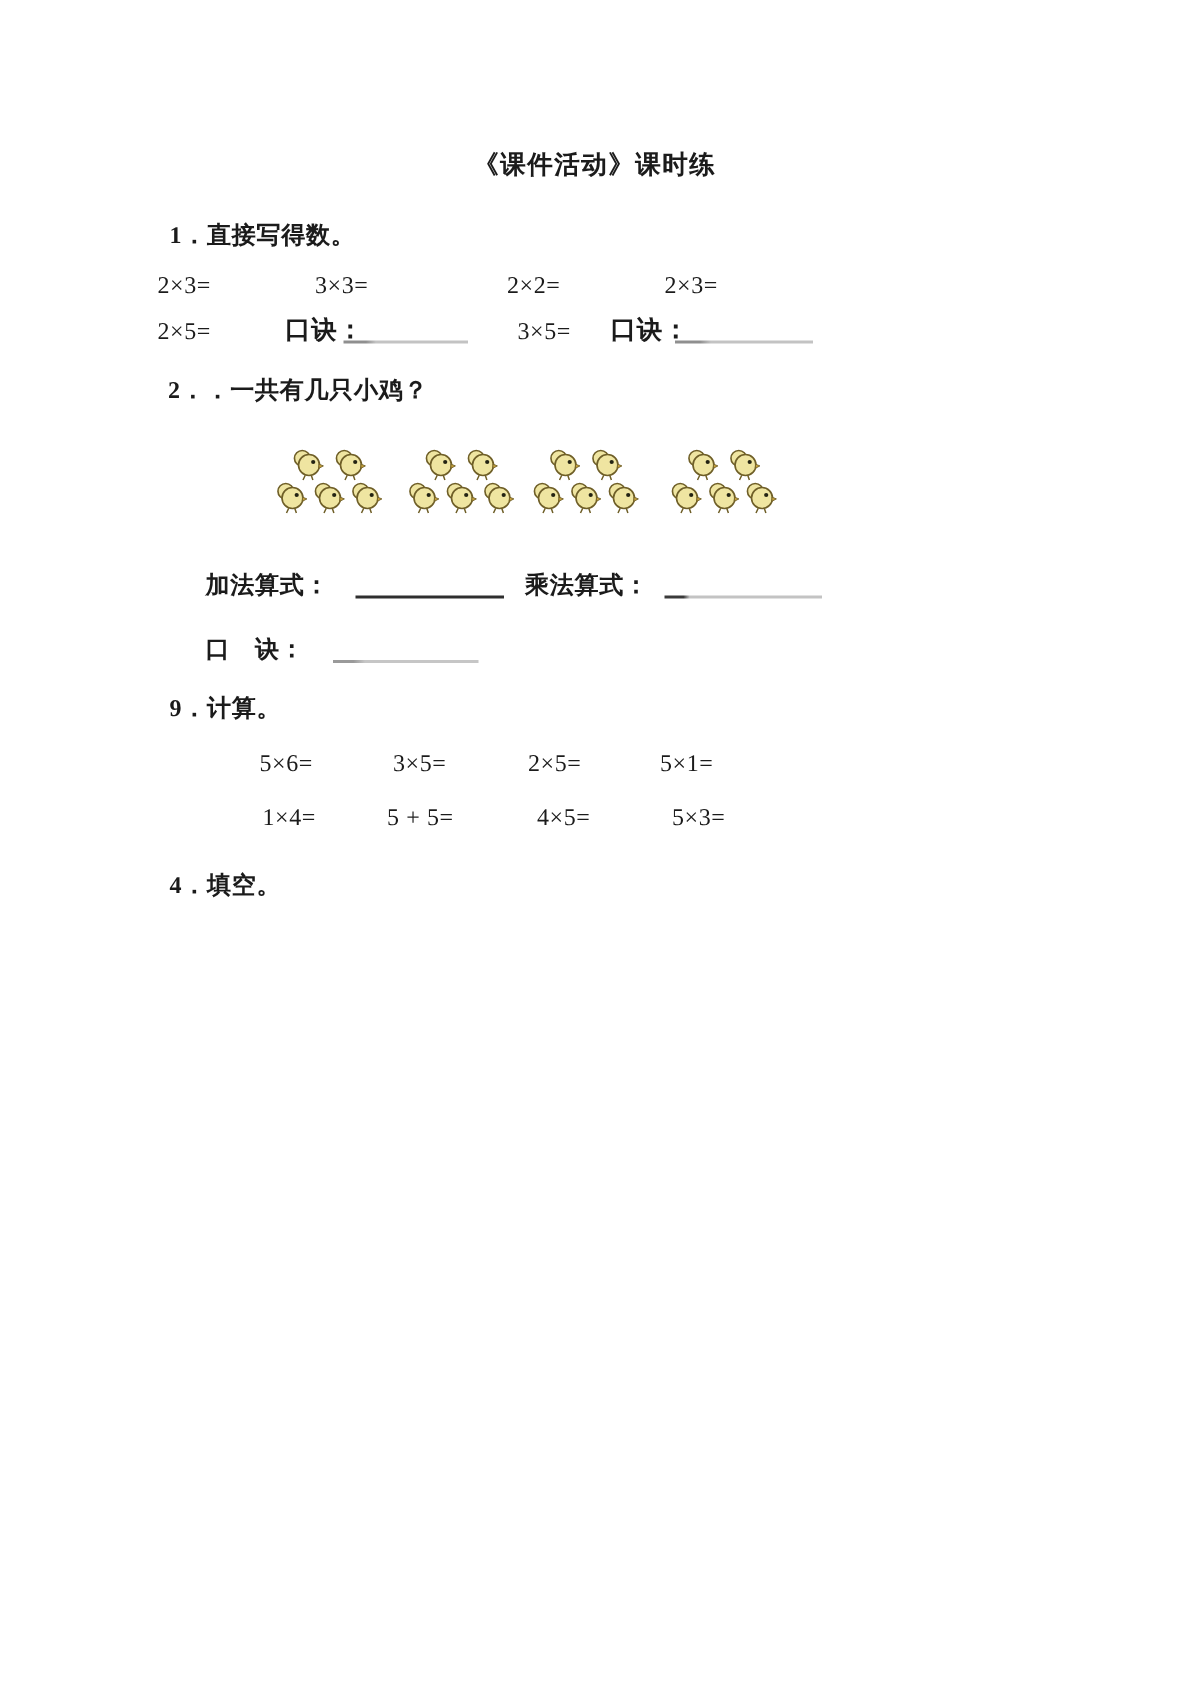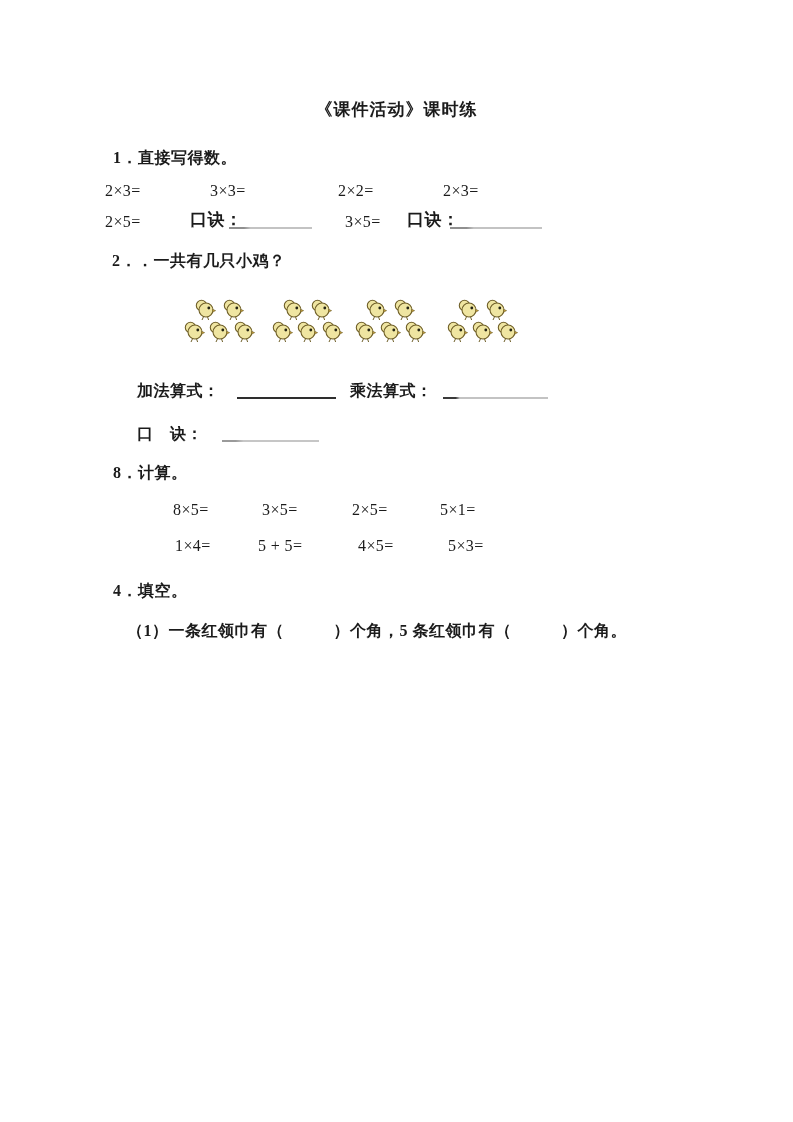--- a/index.html
+++ b/index.html
@@ -261,29 +261,28 @@
   </div>
 
   <div class="t cn" style="top:381px;left:137px">加法算式：</div>
   <div class="ul ul-dark" style="top:397px;left:237px;width:99px"></div>
   <div class="t cn" style="top:381px;left:350px">乘法算式：</div>
   <div class="ul ul-duo" style="top:397px;left:443px;width:105px"></div>
 
   <div class="t cn" style="top:424px;left:137px">口　诀：</div>
   <div class="ul ul-soft" style="top:440px;left:222px;width:97px"></div>
 
-  <div class="t cn" style="top:463px;left:113px">8．计算。</div>
-
-  <div class="t eq" style="top:500px;left:173px">8×5=</div>
+  <div class="t cn" style="top:463px;left:113px">9．计算。</div>
+
+  <div class="t eq" style="top:500px;left:173px">5×6=</div>
   <div class="t eq" style="top:500px;left:262px">3×5=</div>
   <div class="t eq" style="top:500px;left:352px">2×5=</div>
   <div class="t eq" style="top:500px;left:440px">5×1=</div>
 
   <div class="t eq" style="top:536px;left:175px">1×4=</div>
   <div class="t eq" style="top:536px;left:258px">5 + 5=</div>
   <div class="t eq" style="top:536px;left:358px">4×5=</div>
   <div class="t eq" style="top:536px;left:448px">5×3=</div>
 
   <div class="t cn" style="top:581px;left:113px">4．填空。</div>
 
-  <div class="t cn" style="top:621px;left:127px">（1）一条红领巾有（　　　）个角，5 条红领巾有（　　　）个角。</div>
 
 </div>
 
 </body></html>

